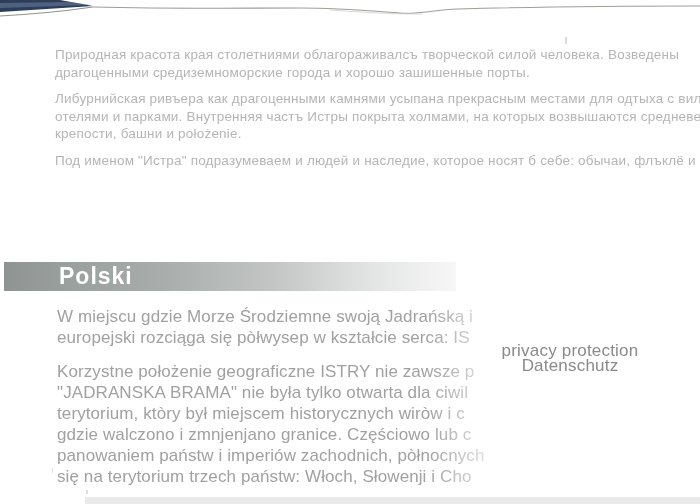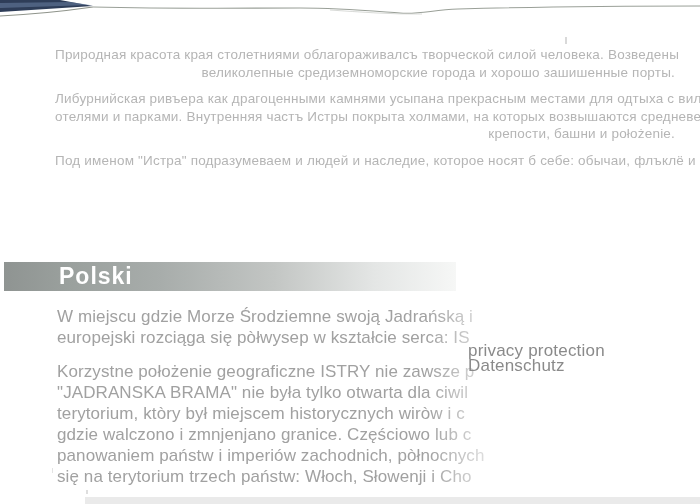--- a/index.html
+++ b/index.html
@@ -24,21 +24,20 @@
   }
   
   .ru-block {
     position: absolute;
     top: 46px; left: 55px;
     width: 620px;
     color: #b5b5b5;
     font-size: 13.5px;
     line-height: 17.6px;
     letter-spacing: 0.2px;
-    text-align: right;
   }
   .ru-block .para { margin: 0 0 9px 0; }
   .ln { white-space: nowrap; }
   
   .polski-bar {
     position: absolute;
     top: 262px; left: 4px;
     width: 452px; height: 29px;
     background: linear-gradient(to right,
       #8f9492 0%, #9aa09d 14%, #a8adab 35%,
@@ -75,21 +74,21 @@
   }
   
   .watermark {
     position: absolute;
     top: 344px; left: 468px;
     width: 204px;
     z-index: 6;
     color: #8a8a8a;
     font-size: 17px;
     line-height: 14.5px;
-    text-align: left;
+    text-align: center;
     letter-spacing: 0.2px;
   }
   
   .bottom-strip {
     position: absolute;
     top: 497px; left: 85px;
     width: 615px; height: 7px;
     background: #eaeaea;
   }
   
@@ -107,21 +106,21 @@
     <polygon points="0,0 60,0 93,6 0,12" fill="#2e3d58"></polygon>
     <polygon points="0,3 70,2 90,5 0,8" fill="#6a7fa3" opacity="0.55"></polygon>
     <path d="M0,16 C 40,14 72,10 93,7" stroke="#8f948b" stroke-width="1.2" fill="none"></path>
     <path d="M93,7 C 180,9 240,8 300,8 C 340,8 372,11 400,13 C 420,14.5 432,10 458,9 C 530,7 610,6 700,6" stroke="#9aa098" stroke-width="1.1" fill="none"></path>
     <path d="M330,10 C 360,12 392,14.5 422,14" stroke="#c8cac6" stroke-width="1" fill="none" opacity="0.7"></path>
   </svg>
 
   <div class="ru-block">
     <div class="para">
       <div class="ln">Природная красота края столетниями облагораживалсъ творческой силой человека. Возведены</div>
-      <div class="ln">великолепные средиземноморские города и хорошо зашишенные порты.</div>
+      <div class="ln">драгоценными средиземноморские города и хорошо зашишенные порты.</div>
     </div>
     <div class="para">
       <div class="ln">Либурнийская ривъера как драгоценными камнями усыпана прекрасным местами для одтыха с виллами,</div>
       <div class="ln">отелями и парками. Внутренняя частъ Истры покрыта холмами, на которых возвышаются средневековые</div>
       <div class="ln">крепости, башни и położenie.</div>
     </div>
     <div class="para">
       <div class="ln">Под именом "Истра" подразумеваем и людей и наследие, которое носят б себе: обычаи, флъклё и</div>
     </div>
   </div>

